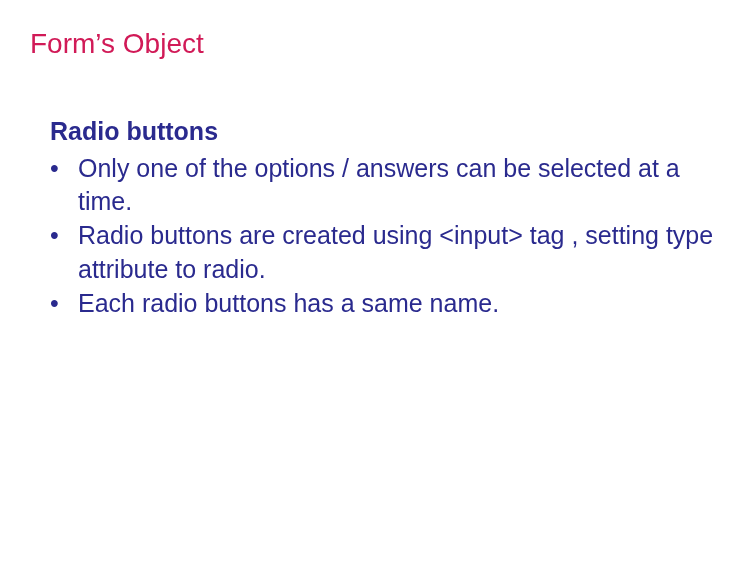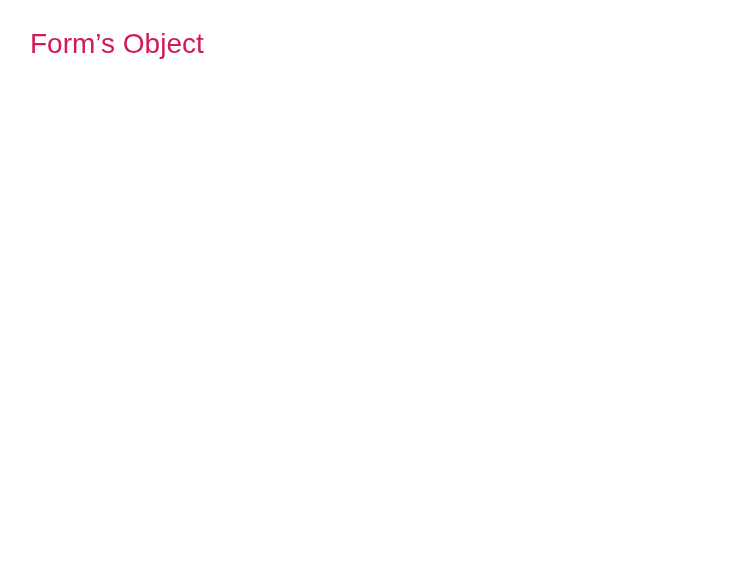--- a/index.html
+++ b/index.html
@@ -52,13 +52,21 @@
     display: inline-block;
     width: 28px;
     text-indent: 0;
   }
 </style>
 </head>
 <body>
 
 <div class="slide">
   <h1 class="title">Form’s Object</h1>
+  <div class="content">
+    <p class="subheading">Radio buttons</p>
+    <ul class="bullets">
+      <li>Only  one of the options / answers can be selected at a time.</li>
+      <li>Radio buttons are created using &lt;input&gt; tag , setting type attribute to radio.</li>
+      <li>Each radio buttons has a same name.</li>
+    </ul>
+  </div>
 </div>
 
 </body></html>

